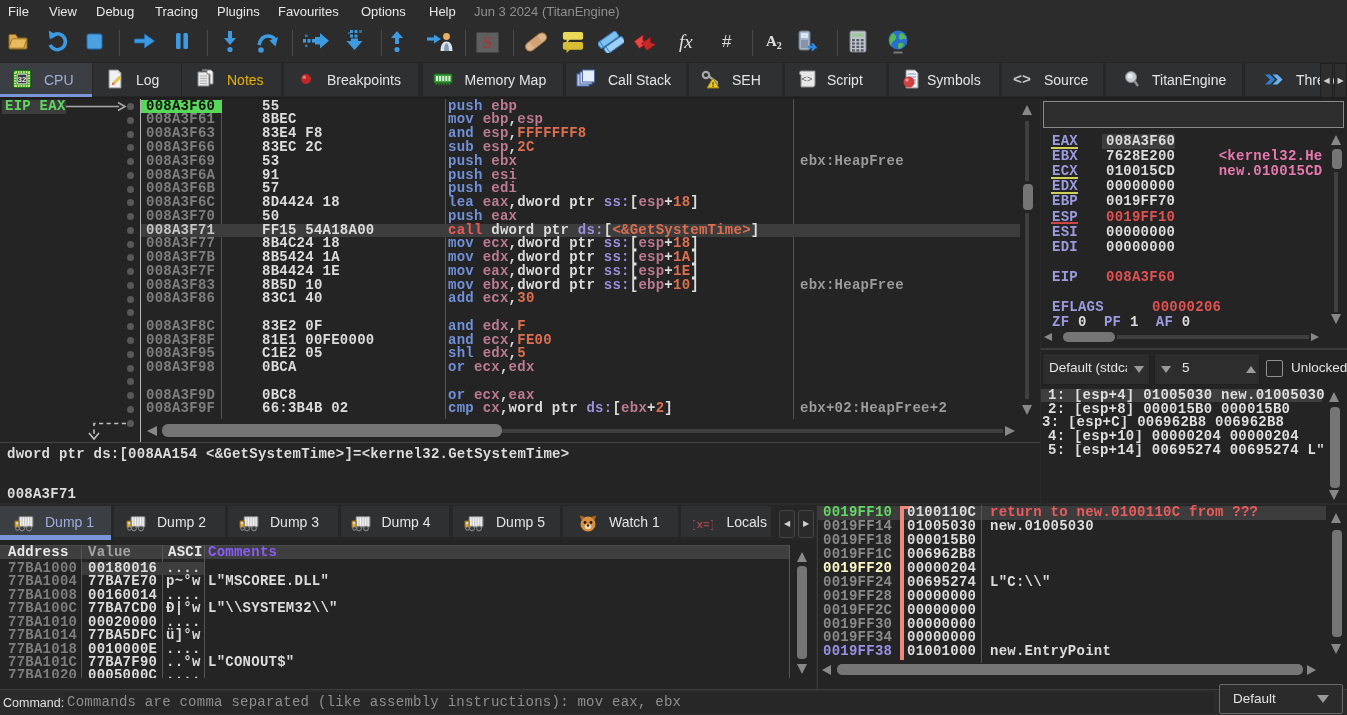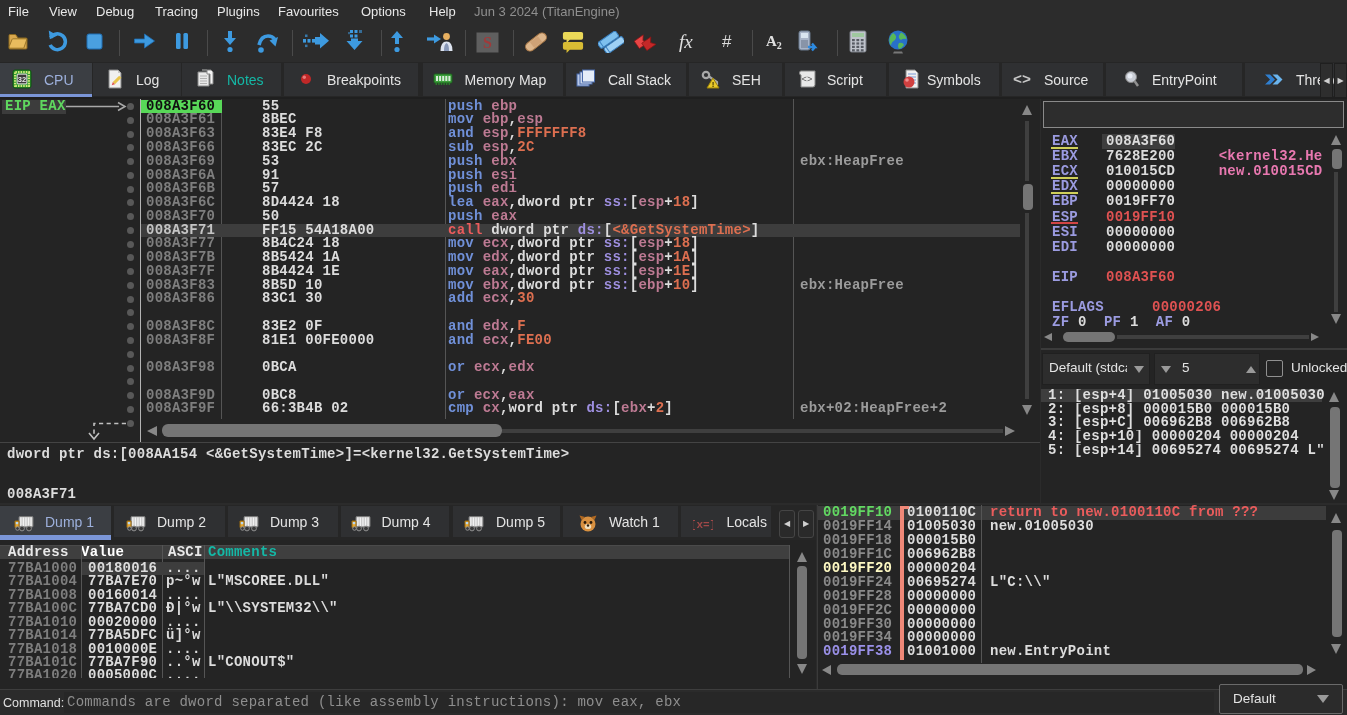--- a/index.html
+++ b/index.html
@@ -212,21 +212,21 @@
 <svg class="abs" style="left:196px;top:7px" width="20" height="20" viewBox="0 0 20 20">
       <path d="M2 3 L11 3 L13 5 L13 17 L2 17 Z" fill="#e8e8e8" stroke="#888"></path>
       <path d="M6 1 L15 1 L17 3 L17 15 L14 15 L14 5 L11 5 L11 1 Z" fill="#f4f4f4" stroke="#888"></path>
       <g stroke="#b0b0b0">
         <line x1="4" y1="7" x2="11" y2="7"></line>
         <line x1="4" y1="9.5" x2="11" y2="9.5"></line>
         <line x1="4" y1="12" x2="11" y2="12"></line>
         <line x1="4" y1="14.5" x2="11" y2="14.5"></line>
       </g>
     </svg>
-<span class="abs" style="left:227px;top:10px;font-size:14px;color:#14b8a6">Notes</span>
+<span class="abs" style="left:227px;top:10px;font-size:14px;color:#eab308">Notes</span>
 <div class="abs" style="left:284px;top:1px;width:134px;height:33px;background:#2f3032"></div>
 <svg class="abs" style="left:296px;top:7px" width="20" height="20" viewBox="0 0 20 20">
       <circle cx="10" cy="10" r="5" fill="#c02828"></circle>
       <circle cx="8.3" cy="8.3" r="1.7" fill="#e87878"></circle>
     </svg>
 <span class="abs" style="left:327px;top:10px;font-size:14px;color:#e4e4e4">Breakpoints</span>
 <div class="abs" style="left:422.5px;top:1px;width:140px;height:33px;background:#2f3032"></div>
 <svg class="abs" style="left:433px;top:7px" width="20" height="20" viewBox="0 0 20 20">
       <rect x="1" y="5" width="18" height="9" rx="1" fill="#3da03d" stroke="#1d601d"></rect>
       <g fill="#d8ecd8">
@@ -284,21 +284,21 @@
 <svg class="abs" style="left:1012px;top:7px" width="20" height="20" viewBox="0 0 20 20">
       <text x="10" y="15" font-size="15" font-weight="bold" fill="#c8c8c8" text-anchor="middle" font-family="Liberation Mono">&lt;&gt;</text>
     </svg>
 <span class="abs" style="left:1044px;top:10px;font-size:14px;color:#e4e4e4">Source</span>
 <div class="abs" style="left:1106px;top:1px;width:136px;height:33px;background:#2f3032"></div>
 <svg class="abs" style="left:1122px;top:7px" width="20" height="20" viewBox="0 0 20 20">
       <circle cx="9" cy="8" r="5.5" fill="#c8ccd4" stroke="#888"></circle>
       <circle cx="8" cy="7" r="2.5" fill="#e8ecf4"></circle>
       <path d="M12.5 12 L16 17" stroke="#909090" stroke-width="2.5"></path>
     </svg>
-<span class="abs" style="left:1152px;top:10px;font-size:14px;color:#e4e4e4">EntryPoint</span>
+<span class="abs" style="left:1152px;top:10px;font-size:14px;color:#e4e4e4">TitanEngine</span>
 <div class="abs" style="left:1245px;top:1px;width:102px;height:33px;background:#2f3032"></div>
 <svg class="abs" style="left:1264px;top:7px" width="20" height="20" viewBox="0 0 20 20">
       <path d="M1 5.5 L6 5.5 L11 10.5 L6 15.5 L1 15.5 L6 10.5 Z" fill="#2f7fd0"></path>
       <path d="M8.5 5.5 L13.5 5.5 L18.5 10.5 L13.5 15.5 L8.5 15.5 L13.5 10.5 Z" fill="#6ab4ee"></path>
     </svg>
 <span class="abs" style="left:1296px;top:10px;font-size:14px;color:#e4e4e4">Threads</span>
 <div class="abs" style="left:1320px;top:1px;width:13px;height:36px;background:#2e2e2e;border:1px solid #1f1f1f;color:#d0d0d0;font-size:8px;text-align:center;line-height:34px">◀</div>
 <div class="abs" style="left:1334px;top:1px;width:13px;height:36px;background:#2e2e2e;border:1px solid #1f1f1f;color:#d0d0d0;font-size:8px;text-align:center;line-height:34px">▶</div>
 </div>
 <div class="abs" style="left:0;top:97px;width:1347px;height:2px;background:#1f1f1f"></div>
@@ -316,23 +316,24 @@
 <div class="abs mono" style="left:0;top:55.74px;width:1020px;height:13.76px"><span class="abs" style="left:146px"><span class="adr">008A3F69</span></span><span class="abs w" style="left:262px">53</span><span class="abs" style="left:448px"><span class="b">push</span><span class="w"> </span><span class="r">ebx</span></span><span class="abs g" style="left:800px">ebx:HeapFree</span></div>
 <div class="abs mono" style="left:0;top:69.50px;width:1020px;height:13.76px"><span class="abs" style="left:146px"><span class="adr">008A3F6A</span></span><span class="abs w" style="left:262px">91</span><span class="abs" style="left:448px"><span class="b">push</span><span class="w"> </span><span class="r">esi</span></span></div>
 <div class="abs mono" style="left:0;top:83.26px;width:1020px;height:13.76px"><span class="abs" style="left:146px"><span class="adr">008A3F6B</span></span><span class="abs w" style="left:262px">57</span><span class="abs" style="left:448px"><span class="b">push</span><span class="w"> </span><span class="r">edi</span></span></div>
 <div class="abs mono" style="left:0;top:97.02px;width:1020px;height:13.76px"><span class="abs" style="left:146px"><span class="adr">008A3F6C</span></span><span class="abs w" style="left:262px">8D4424 18</span><span class="abs" style="left:448px"><span class="b">lea</span><span class="w"> </span><span class="r">eax</span><span class="w">,dword ptr </span><span class="p">ss:</span><span class="w">[</span><span class="r">esp</span><span class="w">+</span><span class="n">18</span><span class="w">]</span></span></div>
 <div class="abs mono" style="left:0;top:110.78px;width:1020px;height:13.76px"><span class="abs" style="left:146px"><span class="adr">008A3F70</span></span><span class="abs w" style="left:262px">50</span><span class="abs" style="left:448px"><span class="b">push</span><span class="w"> </span><span class="r">eax</span></span></div>
 <div class="abs mono" style="left:0;top:124.54px;width:1020px;height:13.76px"><span class="abs" style="left:146px"><span style="color:#c4c4c4">008A3F71</span></span><span class="abs w" style="left:262px">FF15 54A18A00</span><span class="abs" style="left:448px"><span class="red">call</span><span class="w"> </span><span class="w">dword ptr </span><span class="p">ds:</span><span class="w">[</span><span class="n">&lt;&amp;GetSystemTime&gt;</span><span class="w">]</span></span></div>
 <div class="abs mono" style="left:0;top:138.30px;width:1020px;height:13.76px"><span class="abs" style="left:146px"><span class="adr">008A3F77</span></span><span class="abs w" style="left:262px">8B4C24 18</span><span class="abs" style="left:448px"><span class="b">mov</span><span class="w"> </span><span class="r">ecx</span><span class="w">,dword ptr </span><span class="p">ss:</span><span class="w">[</span><span class="r">esp</span><span class="w">+</span><span class="n">18</span><span class="w">]</span></span></div>
 <div class="abs mono" style="left:0;top:152.06px;width:1020px;height:13.76px"><span class="abs" style="left:146px"><span class="adr">008A3F7B</span></span><span class="abs w" style="left:262px">8B5424 1A</span><span class="abs" style="left:448px"><span class="b">mov</span><span class="w"> </span><span class="r">edx</span><span class="w">,dword ptr </span><span class="p">ss:</span><span class="w">[</span><span class="r">esp</span><span class="w">+</span><span class="n">1A</span><span class="w">]</span></span></div>
 <div class="abs mono" style="left:0;top:165.82px;width:1020px;height:13.76px"><span class="abs" style="left:146px"><span class="adr">008A3F7F</span></span><span class="abs w" style="left:262px">8B4424 1E</span><span class="abs" style="left:448px"><span class="b">mov</span><span class="w"> </span><span class="r">eax</span><span class="w">,dword ptr </span><span class="p">ss:</span><span class="w">[</span><span class="r">esp</span><span class="w">+</span><span class="n">1E</span><span class="w">]</span></span></div>
 <div class="abs mono" style="left:0;top:179.58px;width:1020px;height:13.76px"><span class="abs" style="left:146px"><span class="adr">008A3F83</span></span><span class="abs w" style="left:262px">8B5D 10</span><span class="abs" style="left:448px"><span class="b">mov</span><span class="w"> </span><span class="r">ebx</span><span class="w">,dword ptr </span><span class="p">ss:</span><span class="w">[</span><span class="r">ebp</span><span class="w">+</span><span class="n">10</span><span class="w">]</span></span><span class="abs g" style="left:800px">ebx:HeapFree</span></div>
-<div class="abs mono" style="left:0;top:193.34px;width:1020px;height:13.76px"><span class="abs" style="left:146px"><span class="adr">008A3F86</span></span><span class="abs w" style="left:262px">83C1 30</span><span class="abs" style="left:448px"><span class="b">add</span><span class="w"> </span><span class="r">ecx</span><span class="w">,</span><span class="n">30</span></span></div>
+<div class="abs mono" style="left:0;top:193.34px;width:1020px;height:13.76px"><span class="abs" style="left:146px"><span class="adr">008A3F86</span></span><span class="abs w" style="left:262px">83C1 40</span><span class="abs" style="left:448px"><span class="b">add</span><span class="w"> </span><span class="r">ecx</span><span class="w">,</span><span class="n">30</span></span></div>
 <div class="abs mono" style="left:0;top:220.86px;width:1020px;height:13.76px"><span class="abs" style="left:146px"><span class="adr">008A3F8C</span></span><span class="abs w" style="left:262px">83E2 0F</span><span class="abs" style="left:448px"><span class="b">and</span><span class="w"> </span><span class="r">edx</span><span class="w">,</span><span class="n">F</span></span></div>
 <div class="abs mono" style="left:0;top:234.62px;width:1020px;height:13.76px"><span class="abs" style="left:146px"><span class="adr">008A3F8F</span></span><span class="abs w" style="left:262px">81E1 00FE0000</span><span class="abs" style="left:448px"><span class="b">and</span><span class="w"> </span><span class="r">ecx</span><span class="w">,</span><span class="n">FE00</span></span></div>
+<div class="abs mono" style="left:0;top:248.38px;width:1020px;height:13.76px"><span class="abs" style="left:146px"><span class="adr">008A3F95</span></span><span class="abs w" style="left:262px">C1E2 05</span><span class="abs" style="left:448px"><span class="b">shl</span><span class="w"> </span><span class="r">edx</span><span class="w">,</span><span class="n">5</span></span></div>
 <div class="abs mono" style="left:0;top:262.14px;width:1020px;height:13.76px"><span class="abs" style="left:146px"><span class="adr">008A3F98</span></span><span class="abs w" style="left:262px">0BCA</span><span class="abs" style="left:448px"><span class="b">or</span><span class="w"> </span><span class="r">ecx</span><span class="w">,</span><span class="r">edx</span></span></div>
 <div class="abs mono" style="left:0;top:289.66px;width:1020px;height:13.76px"><span class="abs" style="left:146px"><span class="adr">008A3F9D</span></span><span class="abs w" style="left:262px">0BC8</span><span class="abs" style="left:448px"><span class="b">or</span><span class="w"> </span><span class="r">ecx</span><span class="w">,</span><span class="r">eax</span></span></div>
 <div class="abs mono" style="left:0;top:303.42px;width:1020px;height:13.76px"><span class="abs" style="left:146px"><span class="adr">008A3F9F</span></span><span class="abs w" style="left:262px">66:3B4B 02</span><span class="abs" style="left:448px"><span class="b">cmp</span><span class="w"> </span><span class="r">cx</span><span class="w">,word ptr </span><span class="p">ds:</span><span class="w">[</span><span class="r">ebx</span><span class="w">+</span><span class="n">2</span><span class="w">]</span></span><span class="abs g" style="left:800px">ebx+02:HeapFree+2</span></div>
 <div class="dot" style="left:126.5px;top:4.08px"></div>
 <div class="dot" style="left:126.5px;top:17.84px"></div>
 <div class="dot" style="left:126.5px;top:31.60px"></div>
 <div class="dot" style="left:126.5px;top:45.36px"></div>
 <div class="dot" style="left:126.5px;top:59.12px"></div>
 <div class="dot" style="left:126.5px;top:72.88px"></div>
 <div class="dot" style="left:126.5px;top:86.64px"></div>
@@ -419,21 +420,21 @@
 <div class="tri" style="left:93px;top:266.5px;border-left:5px solid transparent;border-right:5px solid transparent;border-top:7px solid #9a9a9a"></div>
 <div class="abs" style="left:113px;top:253.5px;width:106px;height:32px;background:#2d2d2d;border:1px solid #202020"></div>
 <div class="tri" style="left:120px;top:266.5px;border-left:5px solid transparent;border-right:5px solid transparent;border-top:7px solid #9a9a9a"></div>
 <div class="abs sans" style="left:141px;top:261px;font-size:13.5px;color:#e4e4e4">5</div>
 <div class="tri" style="left:205px;top:266.5px;border-left:5px solid transparent;border-right:5px solid transparent;border-bottom:7px solid #9a9a9a"></div>
 <div class="abs" style="left:225px;top:260.5px;width:17px;height:17px;background:#242424;border:1.5px solid #909090;border-radius:2px"></div>
 <div class="abs sans" style="left:250px;top:261px;font-size:13.5px;color:#e4e4e4">Unlocked</div>
 <div class="abs" style="left:0;top:289.8px;width:281px;height:13.65px;background:#3e3e3e"></div>
 <div class="abs mono" style="left:7px;top:290.00px;width:276px;overflow:hidden;color:#dedede">1: [esp+4] 01005030 new.01005030</div>
 <div class="abs mono" style="left:7px;top:303.65px;width:276px;overflow:hidden;color:#dedede">2: [esp+8] 000015B0 000015B0</div>
-<div class="abs mono" style="left:7px;top:317.30px;width:276px;overflow:hidden;color:#dedede">3: [esp+C] 006962B8 006962B8</div>
+<div class="abs mono" style="left:1px;top:317.30px;width:276px;overflow:hidden;color:#dedede">3: [esp+C] 006962B8 006962B8</div>
 <div class="abs mono" style="left:7px;top:330.95px;width:276px;overflow:hidden;color:#dedede">4: [esp+10] 00000204 00000204</div>
 <div class="abs mono" style="left:7px;top:344.60px;width:276px;overflow:hidden;color:#dedede">5: [esp+14] 00695274 00695274 L"</div>
 <div class="tri" style="left:288px;top:293px;border-left:5.5px solid transparent;border-right:5.5px solid transparent;border-bottom:10px solid #888"></div>
 <div class="thumb" style="left:288.5px;top:308px;width:10px;height:81px"></div>
 <div class="tri" style="left:288px;top:391px;border-left:5.5px solid transparent;border-right:5.5px solid transparent;border-top:10px solid #888"></div>
 </div>
 <div class="abs" style="left:0;top:505px;width:816px;height:35px;background:#262626">
 <div class="abs" style="left:0px;top:1px;width:111px;height:31px;background:#3b3e43"></div>
 <div class="abs" style="left:0px;top:30px;width:111px;height:5px;background:#7b96d8"></div>
 <svg class="abs" style="left:13.5px;top:8px" width="20" height="20" viewBox="0 0 20 20">
@@ -525,23 +526,23 @@
 <svg class="abs" style="left:693px;top:8px" width="20" height="20" viewBox="0 0 20 20">
       <text x="10" y="14.5" font-size="11" font-weight="bold" fill="#a04848" text-anchor="middle" font-family="Liberation Mono">[x=]</text>
     </svg>
 <span class="abs" style="left:726.5px;top:9px;font-size:14px;color:#e4e4e4">Locals</span>
 <div class="abs" style="left:779px;top:5px;width:16px;height:28px;background:#2a2a2a;border:1px solid #454545;border-radius:3px;color:#d0d0d0;font-size:8px;text-align:center;line-height:26px">◀</div>
 <div class="abs" style="left:798px;top:5px;width:16px;height:28px;background:#2a2a2a;border:1px solid #454545;border-radius:3px;color:#d0d0d0;font-size:8px;text-align:center;line-height:26px">▶</div>
 </div>
 <div class="abs" style="left:0;top:540px;width:816px;height:149px;background:#242424;overflow:hidden">
 <div class="abs" style="left:0;top:4.5px;width:789px;height:14px;background:#3f3f3f;border-top:1px solid #4a4a4a"></div>
 <div class="abs mono" style="left:8px;top:6px;color:#e8e8e8">Address</div>
-<div class="abs mono" style="left:81px;top:6px;color:#ffffff">Value</div>
+<div class="abs mono" style="left:88px;top:6px;color:#a3a3a3">Value</div>
 <div class="abs mono" style="left:168px;top:6px;color:#e8e8e8">ASCI</div>
-<div class="abs mono" style="left:208px;top:6px;color:#14b8a6">Comments</div>
+<div class="abs mono" style="left:208px;top:6px;color:#8b5cf6">Comments</div>
 <div class="vsep" style="left:81px;top:4.5px;height:133px"></div>
 <div class="vsep" style="left:162px;top:4.5px;height:133px"></div>
 <div class="vsep" style="left:204px;top:4.5px;height:133px"></div>
 <div class="abs" style="left:789px;top:4.5px;width:1px;height:133px;background:#555"></div>
 <div class="abs" style="left:82px;top:21.8px;width:122px;height:13.45px;background:#3d3d3d"></div>
 <div class="abs mono" style="left:0;top:21.80px;height:13.45px"><span class="abs adr" style="left:8px">77BA1000</span><span class="abs w" style="left:88px">00180016</span><span class="abs w" style="left:166px">....</span></div>
 <div class="abs mono" style="left:0;top:35.25px;height:13.45px"><span class="abs adr" style="left:8px">77BA1004</span><span class="abs w" style="left:88px">77BA7E70</span><span class="abs w" style="left:166px">p~°w</span><span class="abs w" style="left:208px">L"MSCOREE.DLL"</span></div>
 <div class="abs mono" style="left:0;top:48.70px;height:13.45px"><span class="abs adr" style="left:8px">77BA1008</span><span class="abs w" style="left:88px">00160014</span><span class="abs w" style="left:166px">....</span></div>
 <div class="abs mono" style="left:0;top:62.15px;height:13.45px"><span class="abs adr" style="left:8px">77BA100C</span><span class="abs w" style="left:88px">77BA7CD0</span><span class="abs w" style="left:166px">Ð|°w</span><span class="abs w" style="left:208px">L"\\SYSTEM32\\"</span></div>
 <div class="abs mono" style="left:0;top:75.60px;height:13.45px"><span class="abs adr" style="left:8px">77BA1010</span><span class="abs w" style="left:88px">00020000</span><span class="abs w" style="left:166px">....</span></div>
@@ -573,16 +574,16 @@
 <div class="tri" style="left:513px;top:8px;border-left:5.5px solid transparent;border-right:5.5px solid transparent;border-bottom:10px solid #888"></div>
 <div class="thumb" style="left:513.5px;top:25px;width:10px;height:107px"></div>
 <div class="tri" style="left:513px;top:139px;border-left:5.5px solid transparent;border-right:5.5px solid transparent;border-top:10px solid #888"></div>
 <div class="tri" style="left:4px;top:159.5px;border-top:5px solid transparent;border-bottom:5px solid transparent;border-right:9px solid #888"></div>
 <div class="thumb" style="left:19px;top:158.5px;width:466px;height:11px;border-radius:5px"></div>
 <div class="tri" style="left:489px;top:159.5px;border-top:5px solid transparent;border-bottom:5px solid transparent;border-left:9px solid #888"></div>
 </div>
 <div class="abs" style="left:0;top:689px;width:1347px;height:26px;background:#2b2b2b;border-top:1px solid #3d3d3d">
 <div class="abs" style="left:64px;top:2px;width:1150px;height:21px;background:#272727"></div>
 <div class="abs sans" style="left:3px;top:6px;font-size:12.5px;color:#e0e0e0">Command:</div>
-<div class="abs mono" style="left:67px;top:6px;color:#8e8e8e;font-weight:400">Commands are dword separated (like assembly instructions): mov eax, ebx</div>
+<div class="abs mono" style="left:67px;top:6px;color:#8e8e8e;font-weight:400">Commands are comma separated (like assembly instructions): mov eax, ebx</div>
 </div>
 <div class="abs" style="left:1219px;top:684px;width:124px;height:30px;background:#2b2b2b;border:1px solid #6a6a6a;border-radius:2px"></div>
 <div class="abs sans" style="left:1233px;top:691px;font-size:13.5px;color:#e4e4e4">Default</div>
 <div class="tri" style="left:1317px;top:695px;border-left:6px solid transparent;border-right:6px solid transparent;border-top:8px solid #9a9a9a"></div>
 </body></html>

